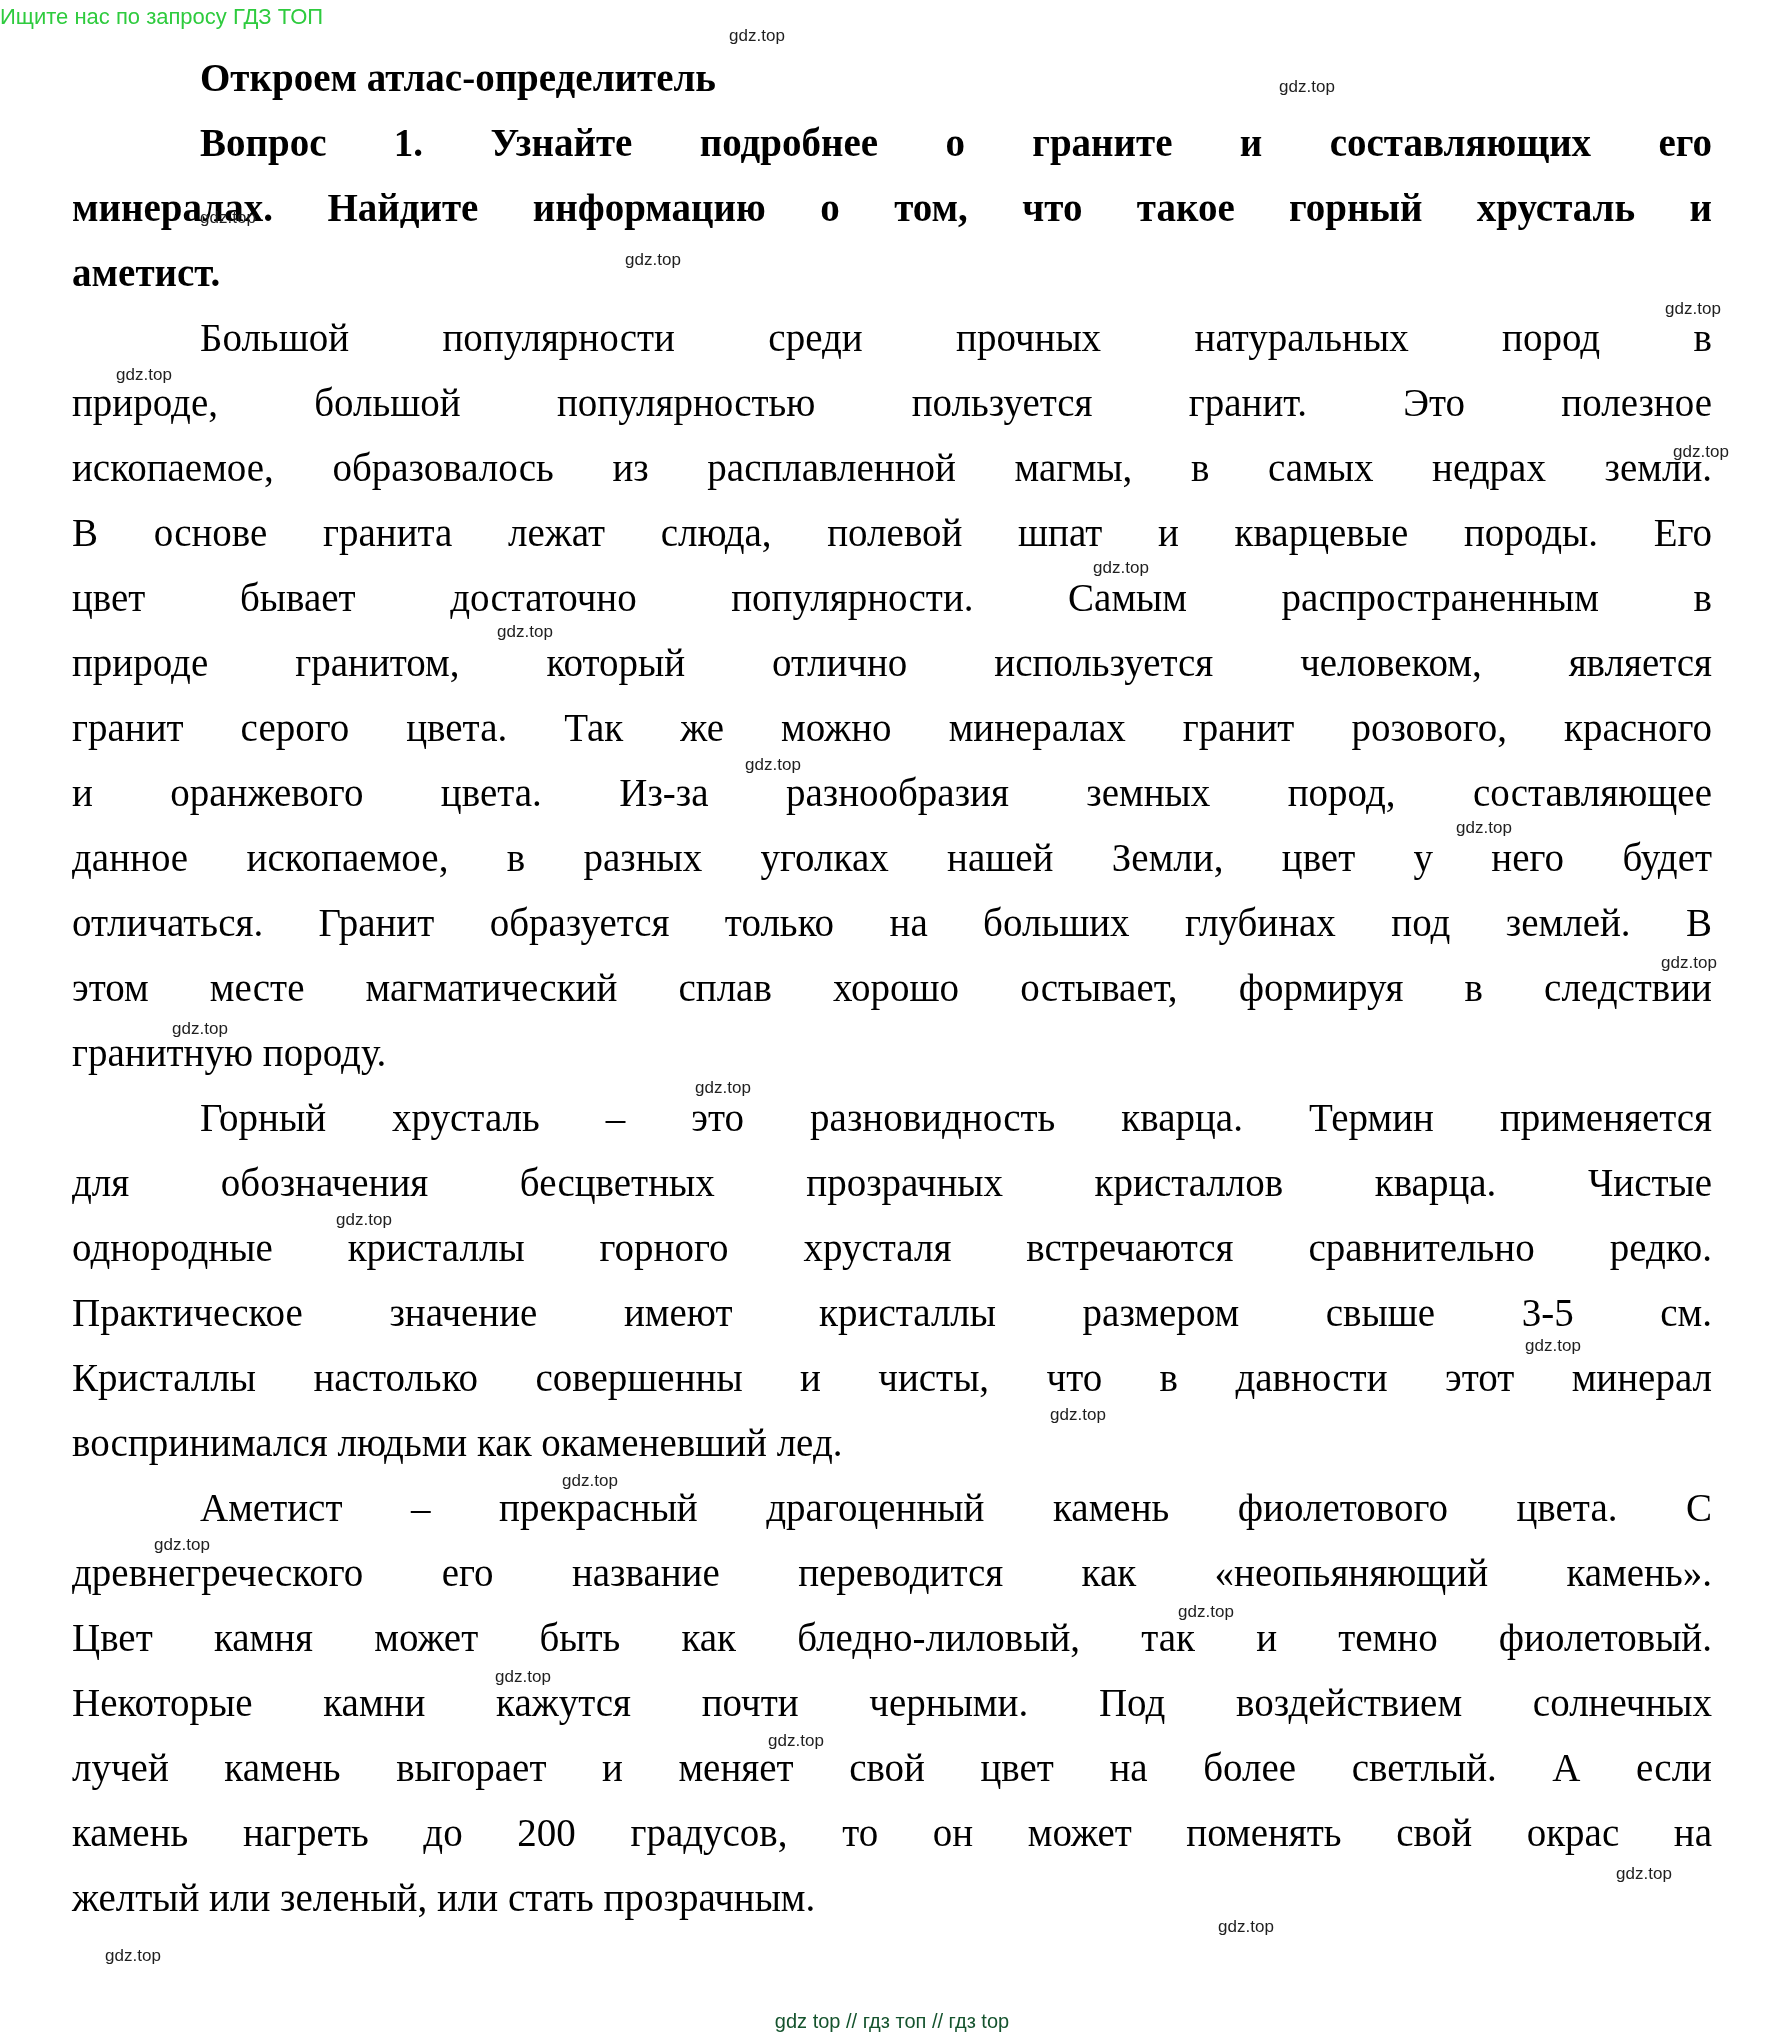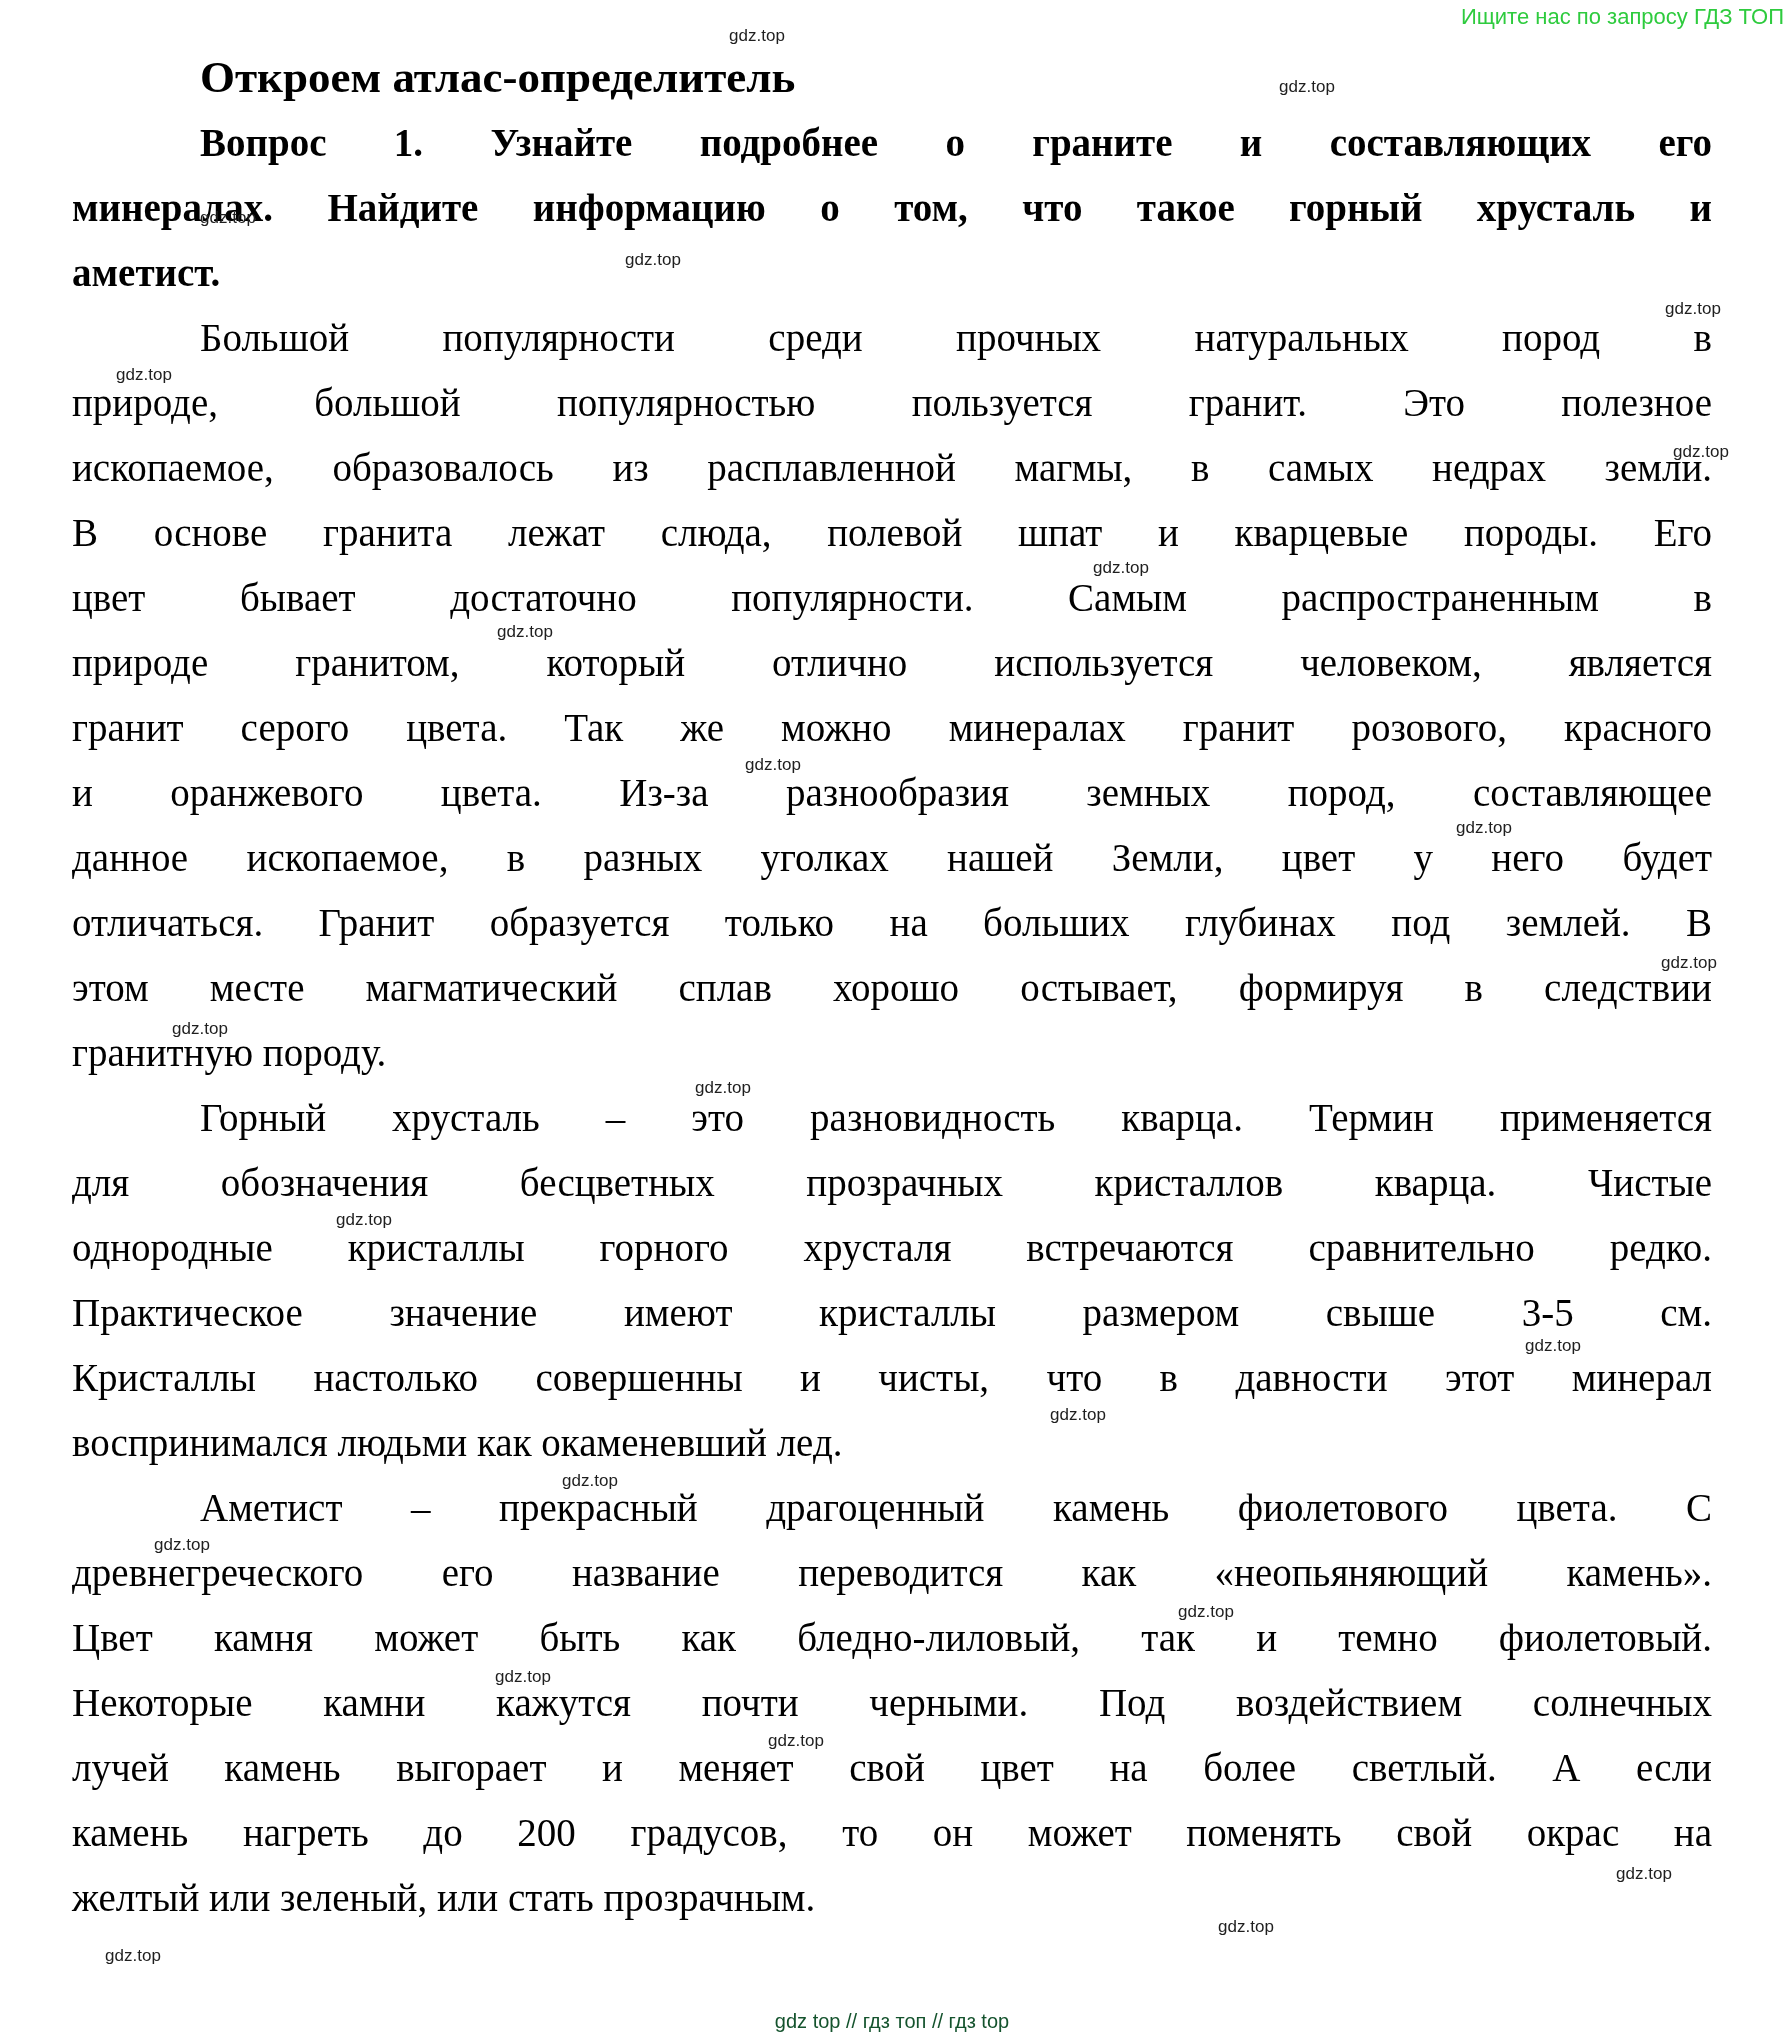--- a/index.html
+++ b/index.html
@@ -10,41 +10,41 @@
     background: #ffffff;
     overflow: hidden;
     font-family: "Liberation Serif", serif;
     color: #000000;
   }
   .promo {
     position: absolute;
     top: 4.2px;
     left: 0;
     width: 100%;
-    text-align: right;
+    text-align: left;
     font-family: "Liberation Sans", sans-serif;
     font-size: 22px;
     line-height: 25px;
   }
   .content {
     position: absolute;
     left: 72px;
     top: 45px;
     width: 1640px;
   }
   .line {
     height: 65px;
     line-height: 65px;
     font-size: 39px;
     text-align: justify;
     text-align-last: justify;
     white-space: normal;
   }
   .line.title {
-    font-size: 45px;
+    font-size: 39px;
     font-weight: bold;
     text-align-last: left;
     text-indent: 128px;
   }
   .line.bold { font-weight: bold; }
   .line.start { text-indent: 128px; }
   .line.end { text-align-last: left; }
   .wm {
     position: absolute;
     transform: translate(-50%, -50%);

